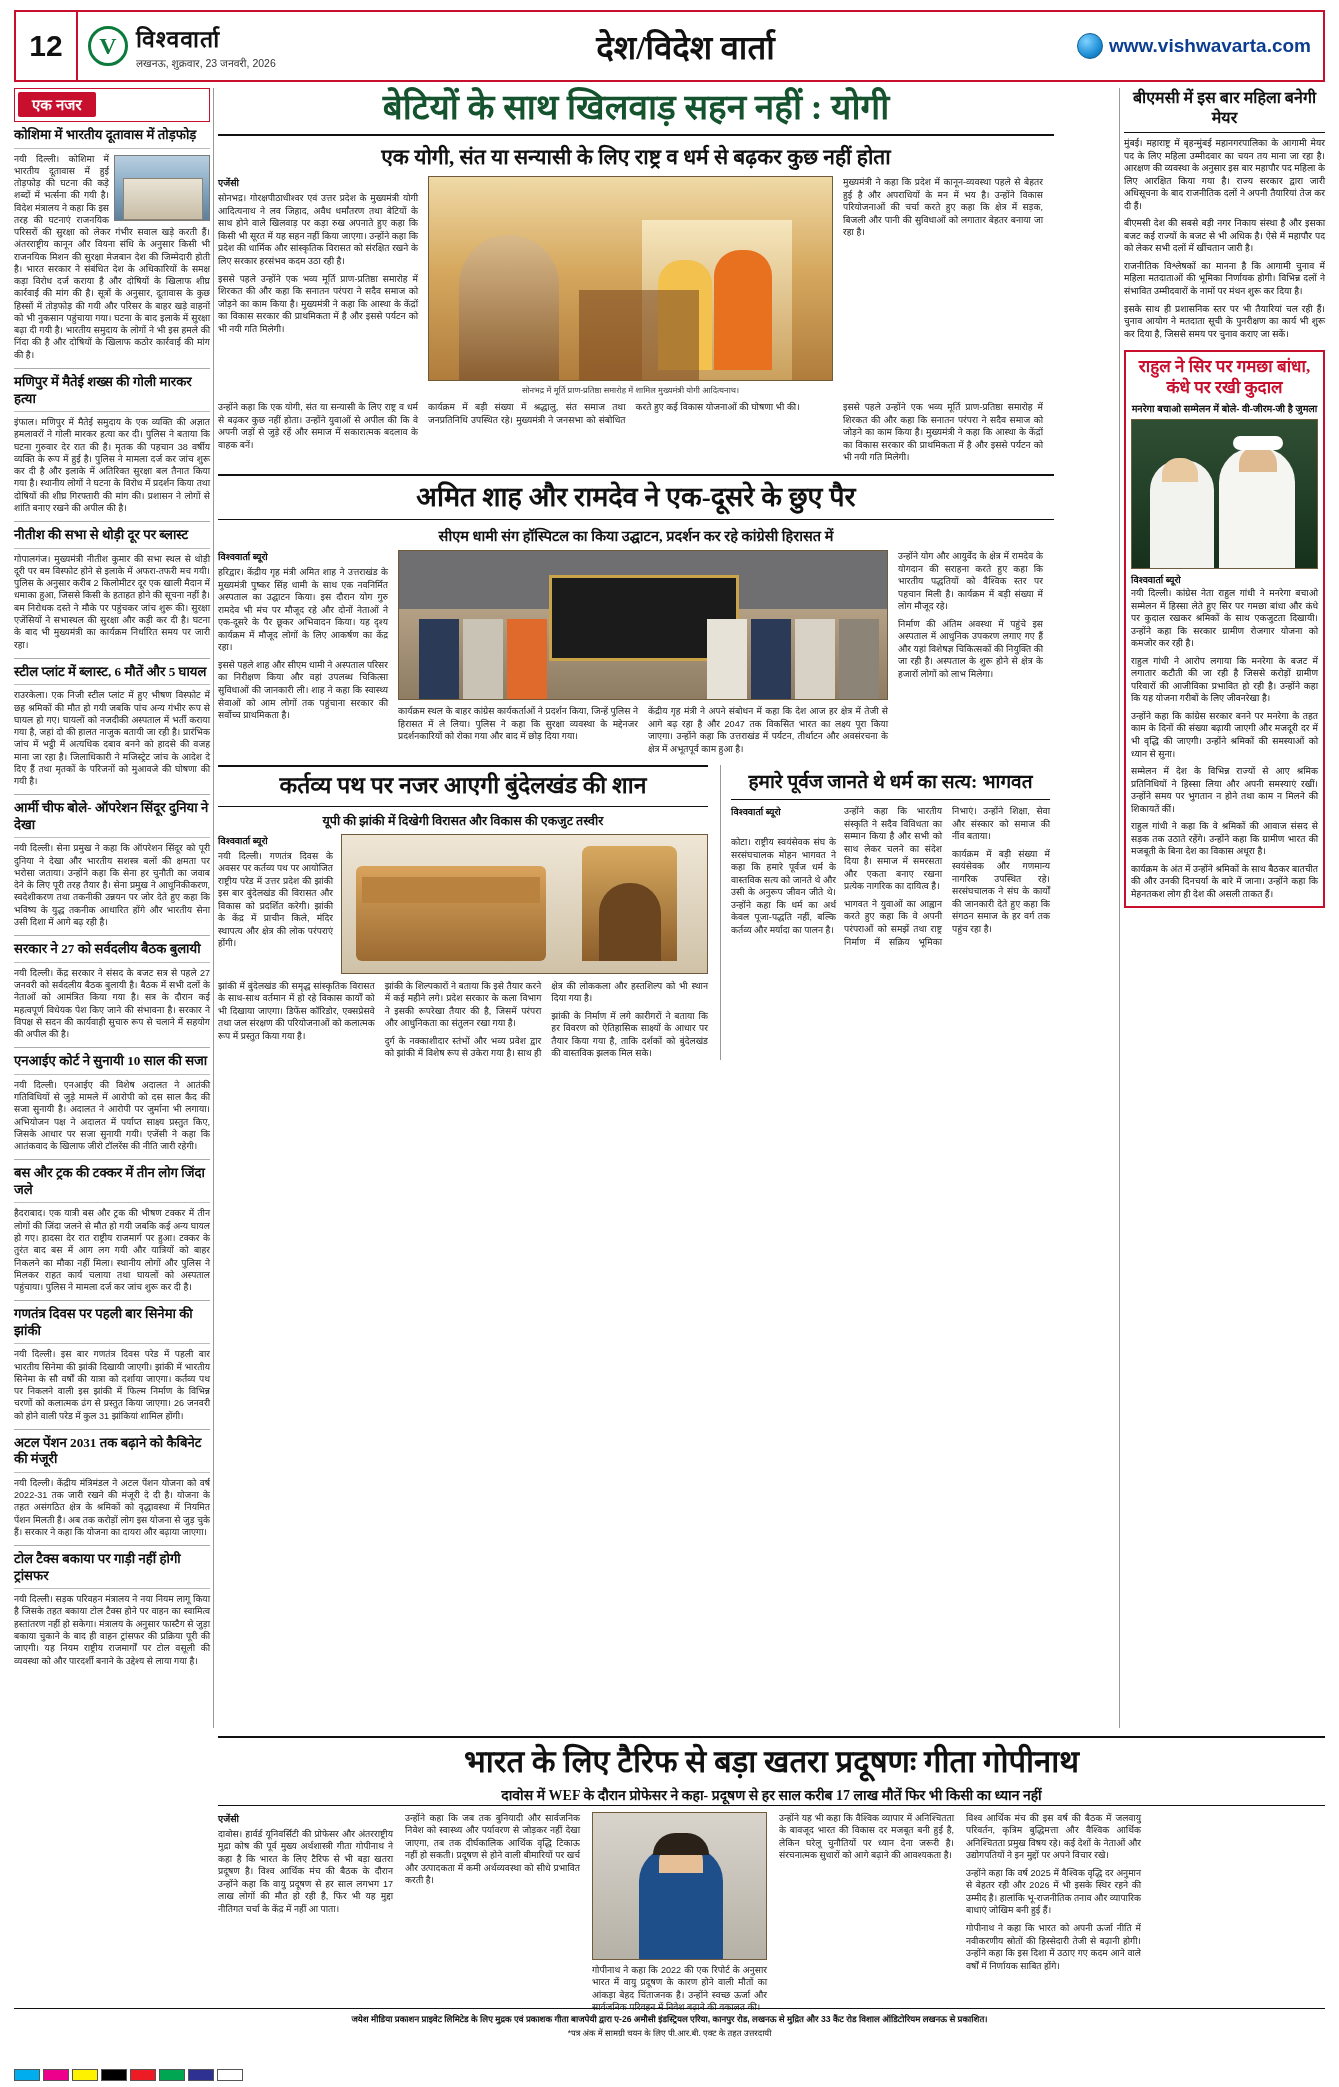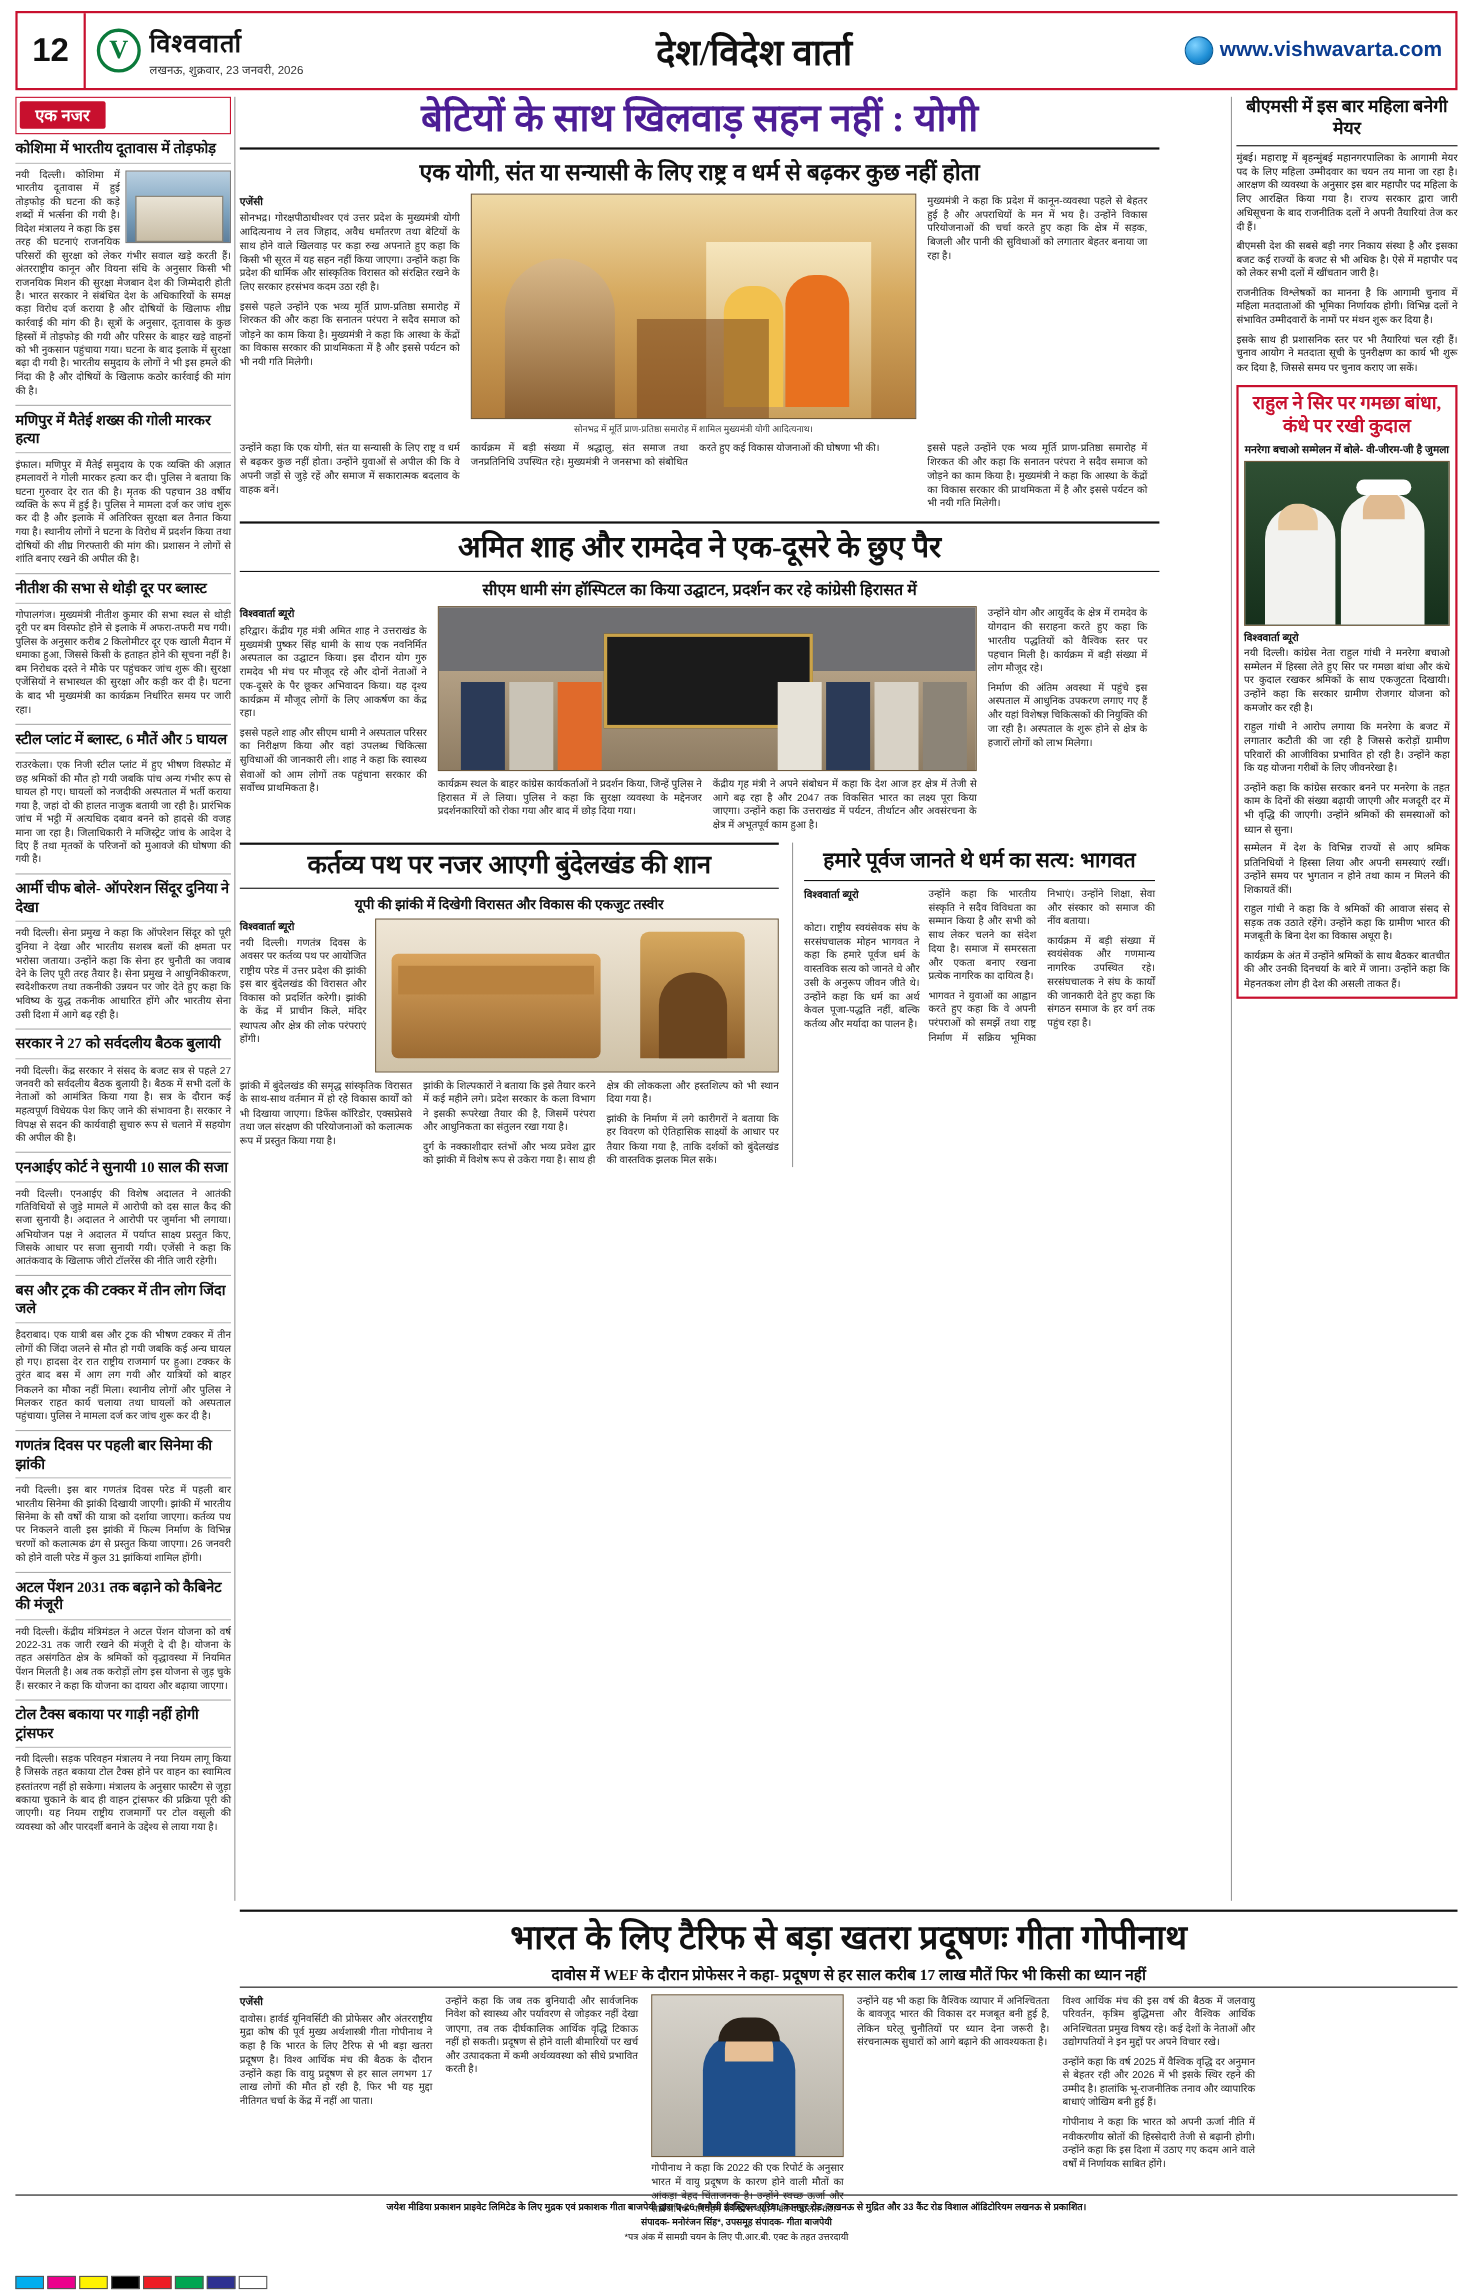--- a/index.html
+++ b/index.html
@@ -87,21 +87,21 @@
   .ln-photo:after {
     content:""; position:absolute; left:8px; bottom:0; width:78px; height:40px;
     background: linear-gradient(#e9e3d5,#c8bda6);
     border:1px solid #8d8372;
   }
 
   
   .maincol { left: 204px; top:0; width: 836px; }
   .lead-head {
     font-size: 35px; font-weight:bold; text-align:center; line-height:1.15;
-    font-family:"Liberation Serif", serif; color:#4c1d95;
+    font-family:"Liberation Serif", serif; color:#14532d;
     border-bottom: 2px solid #111; padding-bottom:6px;
   }
   .lead-sub {
     font-size: 21px; font-weight:bold; text-align:center; padding:6px 0 6px 0;
     font-family:"Liberation Serif", serif;
   }
   .byline { font-size:9.4px; font-weight:bold; }
   .story-text { font-size:9.1px; line-height:1.38; text-align:justify; color:#1a1a1a; }
   .caption { font-size:8.2px; text-align:center; color:#333; padding-top:3px; }
 
@@ -421,21 +421,20 @@
           <div class="story-text">विश्व आर्थिक मंच की इस वर्ष की बैठक में जलवायु परिवर्तन, कृत्रिम बुद्धिमत्ता और वैश्विक आर्थिक अनिश्चितता प्रमुख विषय रहे। कई देशों के नेताओं और उद्योगपतियों ने इन मुद्दों पर अपने विचार रखे।</div>
           <div class="story-text" style="margin-top:5px;">उन्होंने कहा कि वर्ष 2025 में वैश्विक वृद्धि दर अनुमान से बेहतर रही और 2026 में भी इसके स्थिर रहने की उम्मीद है। हालांकि भू-राजनीतिक तनाव और व्यापारिक बाधाएं जोखिम बनी हुई हैं।</div>
           <div class="story-text" style="margin-top:5px;">गोपीनाथ ने कहा कि भारत को अपनी ऊर्जा नीति में नवीकरणीय स्रोतों की हिस्सेदारी तेजी से बढ़ानी होगी। उन्होंने कहा कि इस दिशा में उठाए गए कदम आने वाले वर्षों में निर्णायक साबित होंगे।</div>
         </div>
       </div>
     </div>
   </div>
 
   <div class="footer">
     <div class="f1">जयेश मीडिया प्रकाशन प्राइवेट लिमिटेड के लिए मुद्रक एवं प्रकाशक गीता बाजपेयी द्वारा ए-26 अमौसी इंडस्ट्रियल एरिया, कानपुर रोड, लखनऊ से मुद्रित और 33 कैंट रोड विशाल ऑडिटोरियम लखनऊ से प्रकाशित।</div>
-    <div class="f3">संपादक- मनोरंजन सिंह*, उपसमूह संपादक- गीता बाजपेयी</div>
     <div class="f2">*पत्र अंक में सामग्री चयन के लिए पी.आर.बी. एक्ट के तहत उत्तरदायी</div>
   </div>
 </div>
 
 <div class="colorbar">
   <span style="background:#00aeef;"></span>
   <span style="background:#ec008c;"></span>
   <span style="background:#fff200;"></span>
   <span style="background:#000;"></span>
   <span style="background:#ed1c24;"></span>

